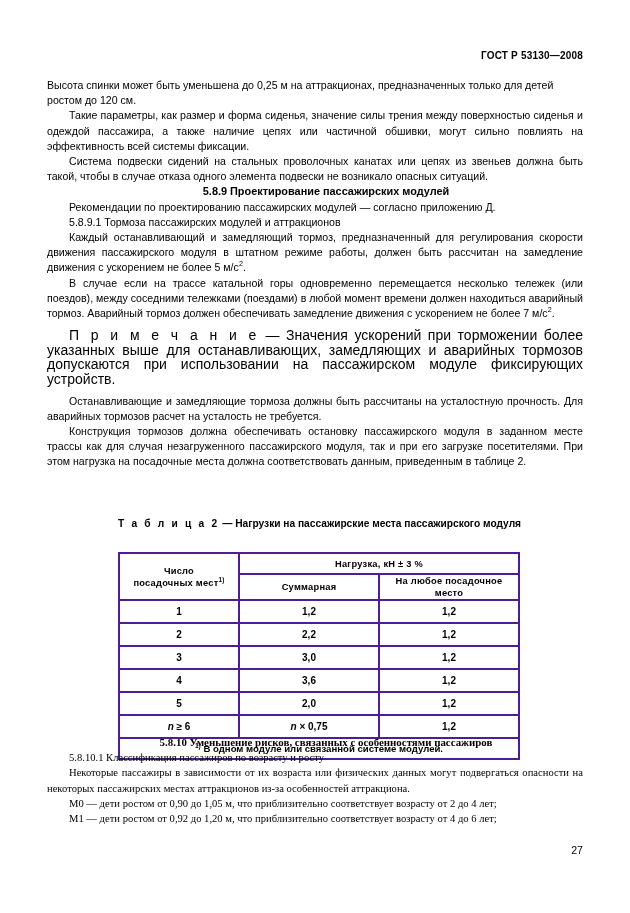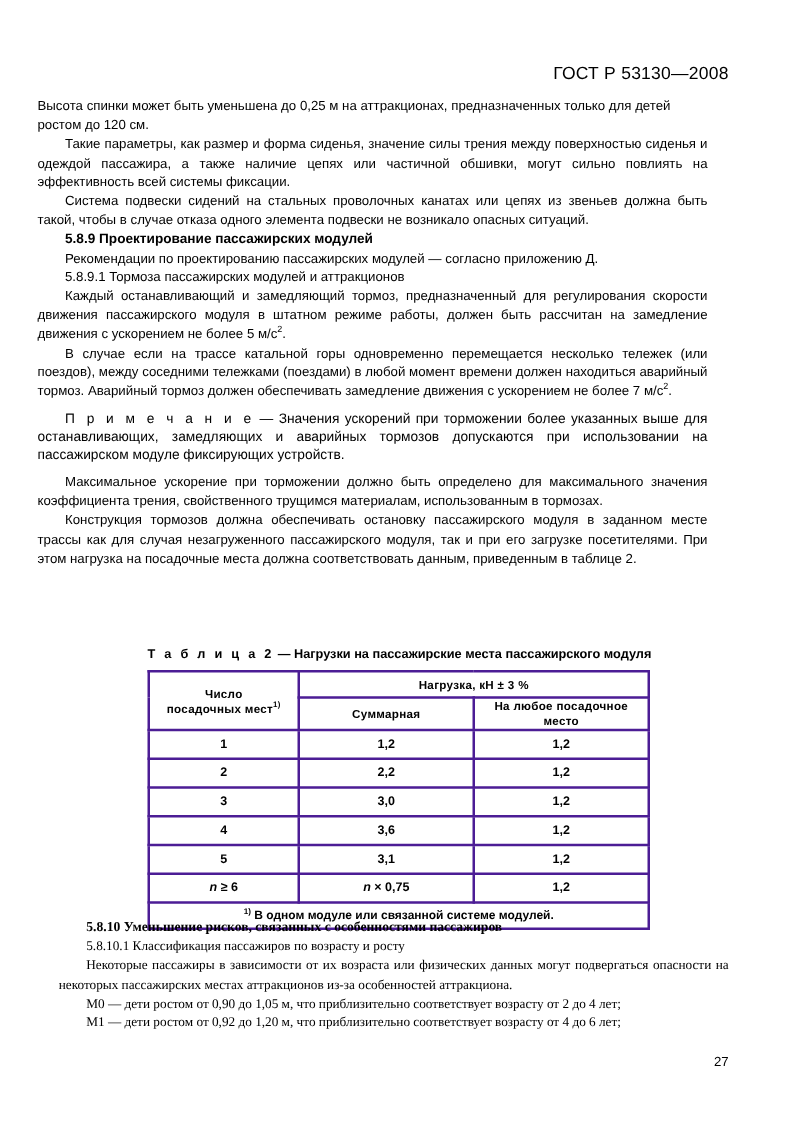--- a/index.html
+++ b/index.html
@@ -22,31 +22,31 @@
     width: 630px;
     height: 913px;
     overflow: hidden;
   }
 
   
   .doc-header {
     position: absolute;
     top: 50px;
     right: 47px;
-    font-size: 14px;
-    font-weight: normal;
+    font-size: 10px;
+    font-weight: bold;
     letter-spacing: 0.2px;
     white-space: nowrap;
     margin-left: 44px;
   }
 
   
   .content {
     position: absolute;
-    left: 30px;
+    left: 47px;
     top: 78px;
     width: 536px;
   }
 
   p.para {
     margin: 0;
     font-size: 10.6px;
     line-height: 15.2px;
     text-align: justify;
     text-justify: inter-word;
@@ -54,26 +54,26 @@
   }
   p.para.indent { text-indent: 22px; }
   p.para.noindent { text-indent: 0; }
 
   h3.section {
     margin: 0;
     font-size: 10.9px;
     line-height: 15.2px;
     font-weight: bold;
     text-indent: 22px;
-    text-align: left;
+    text-align: center;
   }
 
   p.note {
     margin: 0;
-    font-size: 11px;
+    font-size: 14px;
     line-height: 14.6px;
     text-align: justify;
     text-indent: 22px;
   }
   .spaced {
     letter-spacing: 2.6px;
   }
 
   .gap-s { height: 7px; }
 
@@ -86,21 +86,21 @@
   
   .table-wrap {
     position: absolute;
     left: 118px;
     top: 518px;
     width: 402px;
   }
   .table-caption {
     font-size: 10.2px;
     font-weight: bold;
-    margin-bottom: 7px;
+    margin-bottom: 23px;
     white-space: nowrap;
   }
   .table-caption .tcap-spaced { letter-spacing: 2.2px; }
 
   table.load-table {
     border-collapse: collapse;
     width: 402px;
     table-layout: fixed;
   }
   table.load-table td,
@@ -178,22 +178,22 @@
     <p class="para indent"><span>Каждый останавливающий и замедляющий тормоз, предназначенный для регулирования скорости движения пассажирского модуля в штатном режиме работы, должен быть рассчитан на замедление движения с ускорением не более 5 м/с</span><sup>2</sup><span>.</span></p>
 
     <p class="para indent"><span>В случае если на трассе катальной горы одновременно перемещается несколько тележек (или поездов), между соседними тележками (поездами) в любой момент времени должен находиться аварийный тормоз. Аварийный тормоз должен обеспечивать замедление движения с ускорением не более 7 м/с</span><sup>2</sup><span>.</span></p>
 
     <div class="gap-s"></div>
 
     <p class="note"><span class="spaced">П р и м е ч а н и е</span><span> — Значения ускорений при торможении более указанных выше для останавливающих, замедляющих и аварийных тормозов допускаются при использовании на пассажирском модуле фиксирующих устройств.</span></p>
 
     <div class="gap-s"></div>
 
-
-    <p class="para indent">Максимальное ускорение при торможении должно быть определено для максимального значения коэффициента трения, свойственного трущимся материалам, использованным в тормозах.</p>
+    <p class="para indent">Останавливающие и замедляющие тормоза должны быть рассчитаны на усталостную прочность. Для аварийных тормозов расчет на усталость не требуется.</p>
+
 
 
 
     <p class="para indent">Конструкция тормозов должна обеспечивать остановку пассажирского модуля в заданном месте трассы как для случая незагруженного пассажирского модуля, так и при его загрузке посетителями. При этом нагрузка на посадочные места должна соответствовать данным, приведенным в таблице 2.</p>
 
   </div>
 
   <div class="table-wrap">
 
     <div class="table-caption"><span class="tcap-spaced">Т а б л и ц а  2</span><span> — Нагрузки на пассажирские места пассажирского модуля</span></div>
@@ -225,21 +225,21 @@
           <td class="cell">3,0</td>
           <td class="cell">1,2</td>
         </tr>
         <tr>
           <td class="cell">4</td>
           <td class="cell">3,6</td>
           <td class="cell">1,2</td>
         </tr>
         <tr>
           <td class="cell">5</td>
-          <td class="cell">3,1</td>
+          <td class="cell">2,0</td>
           <td class="cell">1,2</td>
         </tr>
         <tr>
           <td class="cell ital"><span>n</span><span class="rom"> ≥ 6</span></td>
           <td class="cell ital"><span>n</span><span class="rom"> × 0,75</span></td>
           <td class="cell">1,2</td>
         </tr>
         <tr>
           <td class="footnote" colspan="3"><sup>1)</sup><span> В одном модуле или связанной системе модулей.</span></td>
         </tr>

